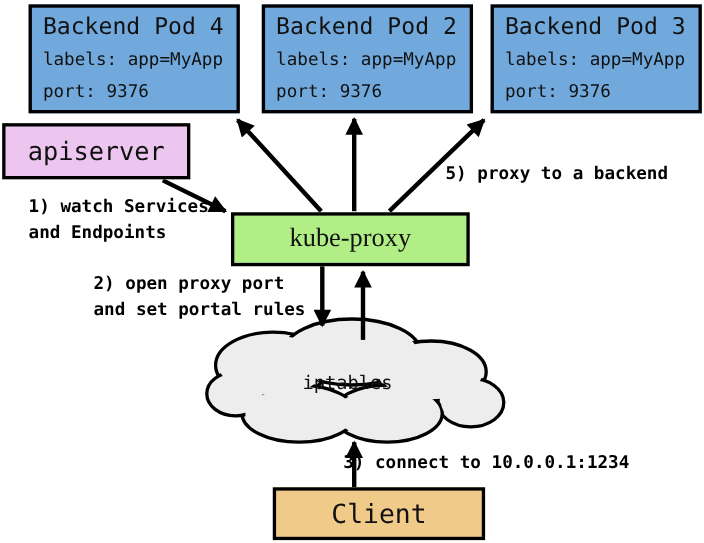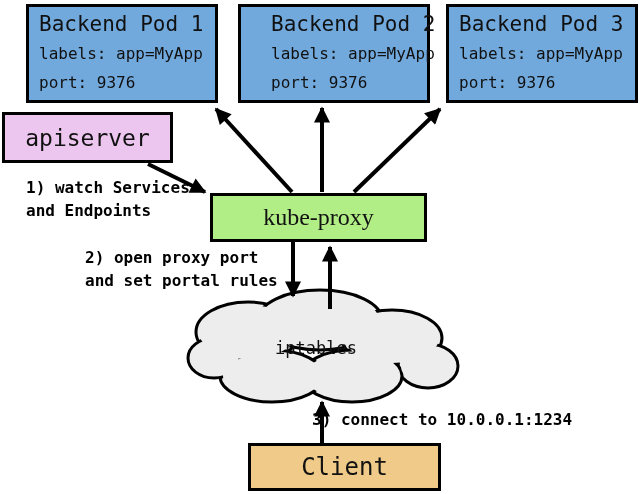--- a/index.html
+++ b/index.html
@@ -13,21 +13,21 @@
   svg.layer { position: absolute; left: 0; top: 0; width: 640px; height: 494px; }
 
   .box {
     position: absolute;
     border: 3px solid var(--line, #000);
     box-sizing: border-box;
     color: #111;
   }
   .pod { background: var(--pod-fill, #71a9dd); width: 192px; height: 99px; top: 4px; }
   .pod1 { left: 26px; }
-  .pod2 { left: 238px; padding-left: 20px; }
+  .pod2 { left: 238px; }
   .pod3 { left: 446px; }
   .pod-title { font-size: 21px; margin: 5px 0 0 10px; white-space: nowrap; }
   .pod-line  { font-size: 16px; margin: 8px 0 0 10px; white-space: nowrap; }
   .pod-line + .pod-line { margin-top: 10px; }
 
   .apiserver {
     left: 2px; top: 112px; width: 171px; height: 51px;
     background: var(--apiserver-fill, #edc6ef);
     display: flex; align-items: center; justify-content: center;
     font-size: 23px;
@@ -107,21 +107,21 @@
     <line class="arrow" marker-end="url(#arrow)" x1="148" y1="164" x2="205" y2="192"></line>
     <line class="arrow" marker-end="url(#arrow)" x1="292" y1="192" x2="216" y2="109"></line>
     <line class="arrow" marker-end="url(#arrow)" x1="322" y1="192" x2="322" y2="108"></line>
     <line class="arrow" marker-end="url(#arrow)" x1="354" y1="192" x2="440" y2="109"></line>
     <line class="arrow" marker-end="url(#arrow)" x1="293" y1="242" x2="293" y2="296"></line>
     <line class="arrow" marker-end="url(#arrow)" x1="330" y1="309" x2="330" y2="247"></line>
     <line class="arrow" marker-end="url(#arrow)" x1="322" y1="443" x2="322" y2="402"></line>
   </svg>
 
   <div class="box pod pod1">
-    <div class="pod-title">Backend Pod 1</div>
+    <div class="pod-title">Backend Pod 4</div>
     <div class="pod-line">labels: app=MyApp</div>
     <div class="pod-line">port: 9376</div>
   </div>
   <div class="box pod pod2">
     <div class="pod-title">Backend Pod 2</div>
     <div class="pod-line">labels: app=MyApp</div>
     <div class="pod-line">port: 9376</div>
   </div>
   <div class="box pod pod3">
     <div class="pod-title">Backend Pod 3</div>
@@ -137,14 +137,15 @@
   </div>
   <div class="box client">
     <span>Client</span>
   </div>
 
   <div class="annotation step1">1) watch Services
 and Endpoints</div>
   <div class="annotation step2">2) open proxy port
 and set portal rules</div>
   <div class="annotation step3">3) connect to 10.0.0.1:1234</div>
+  <div class="annotation step5">5) proxy to a backend</div>
 
 </div>
 
 </body></html>

